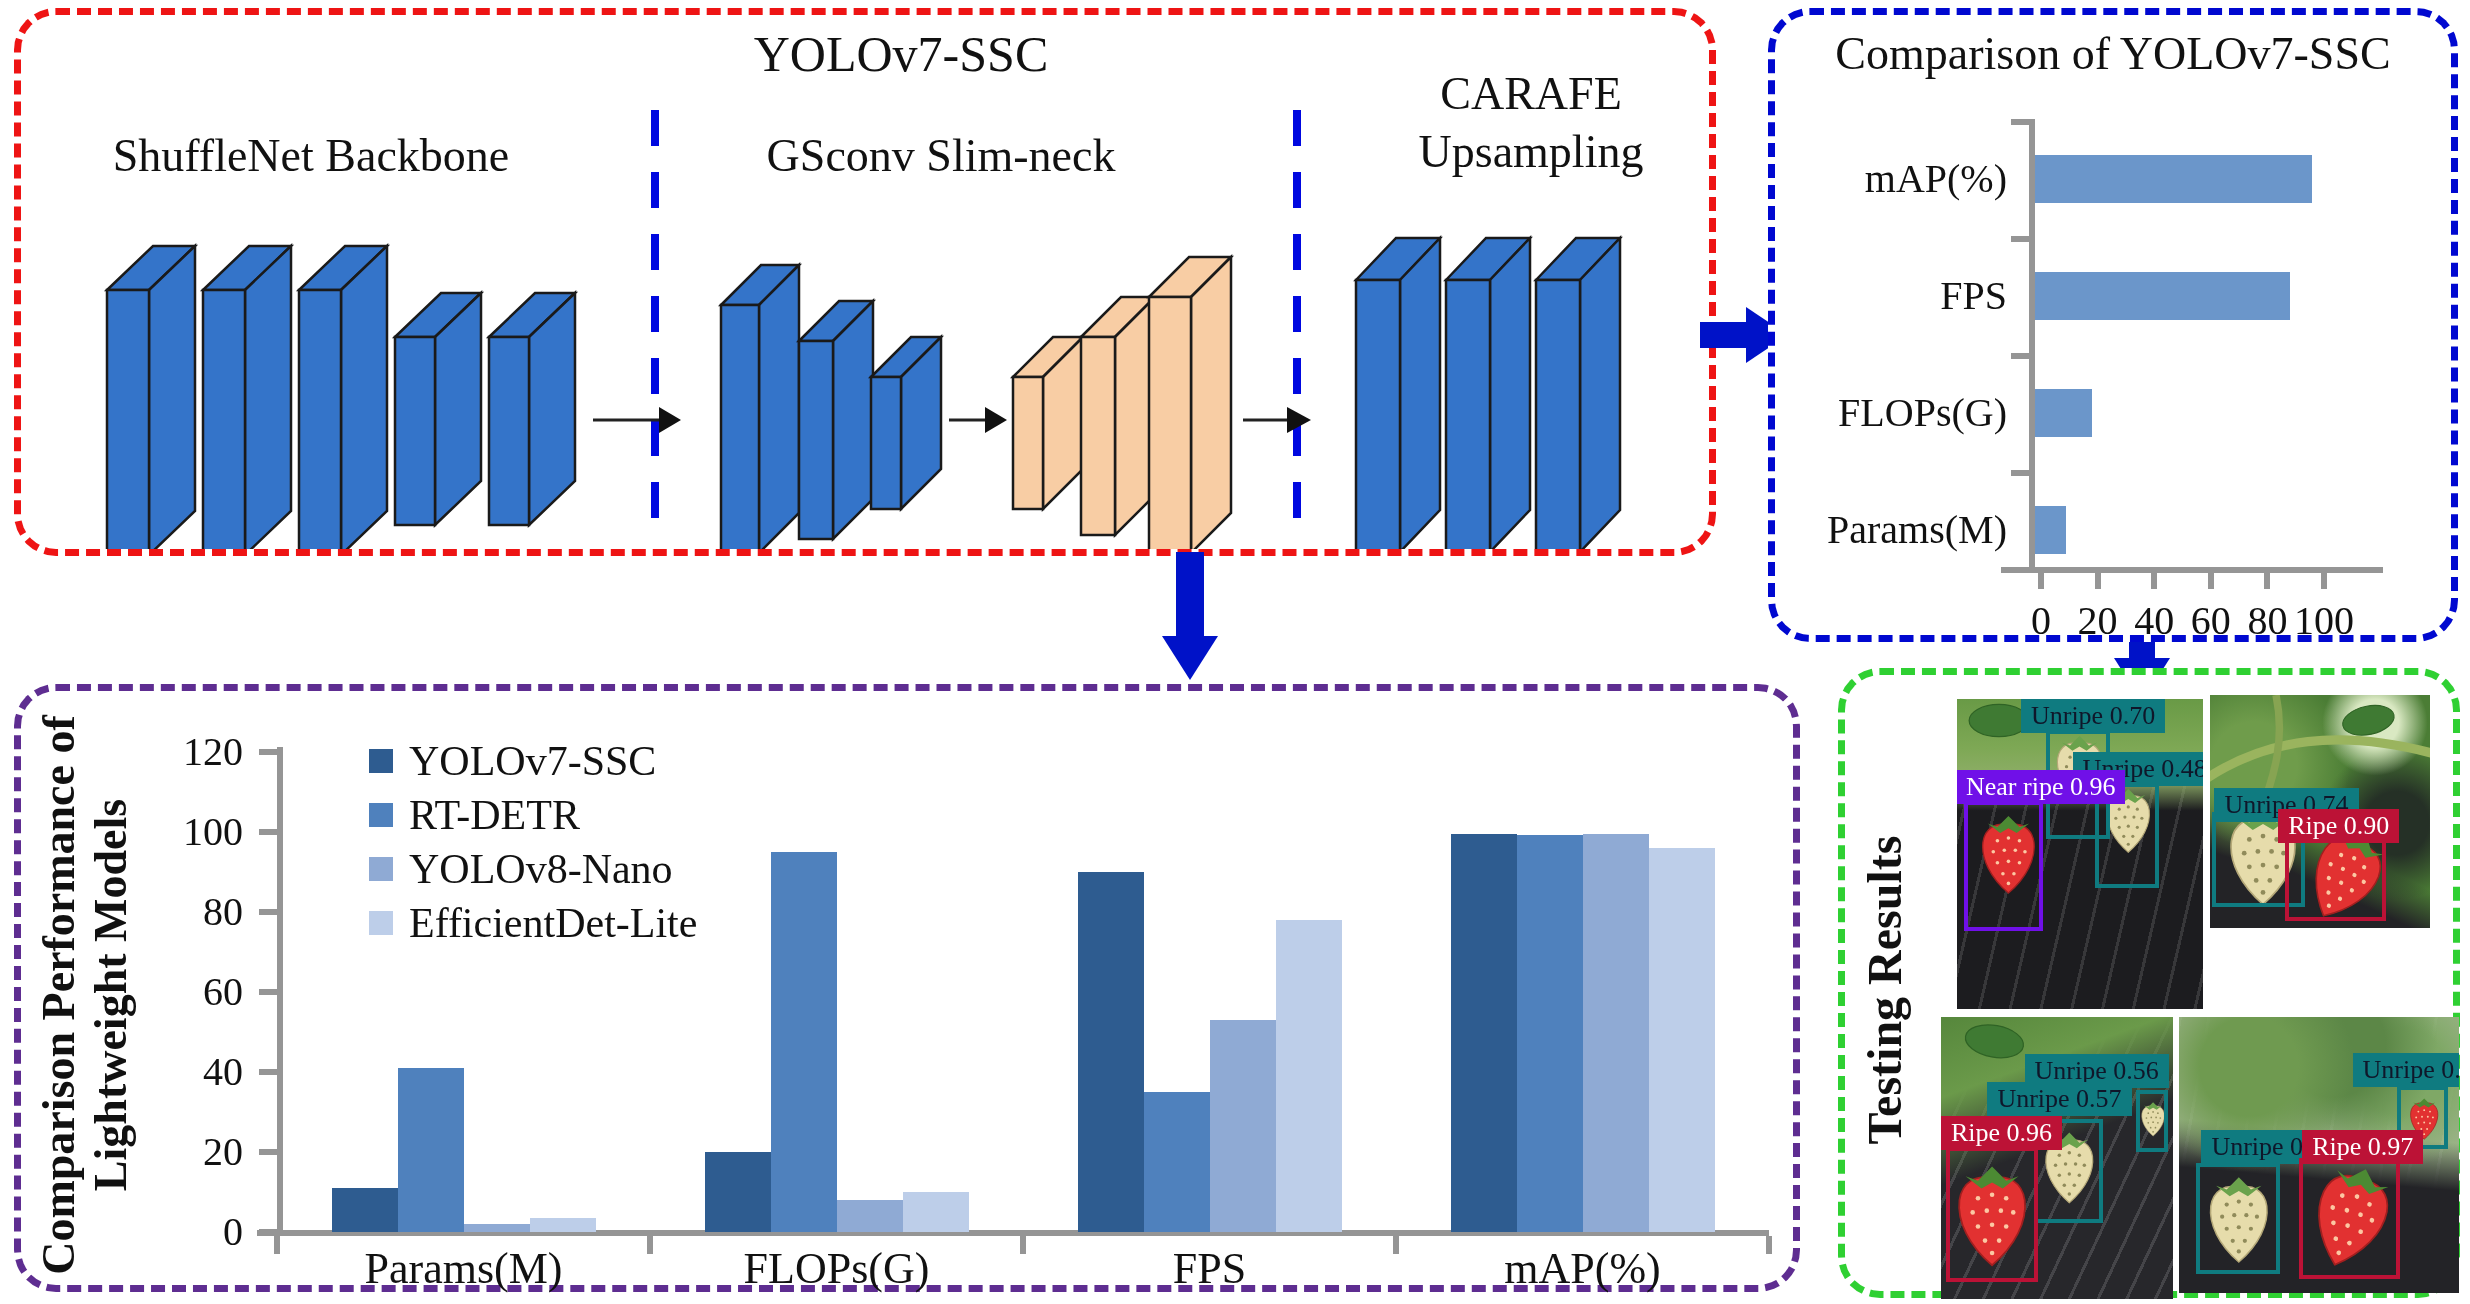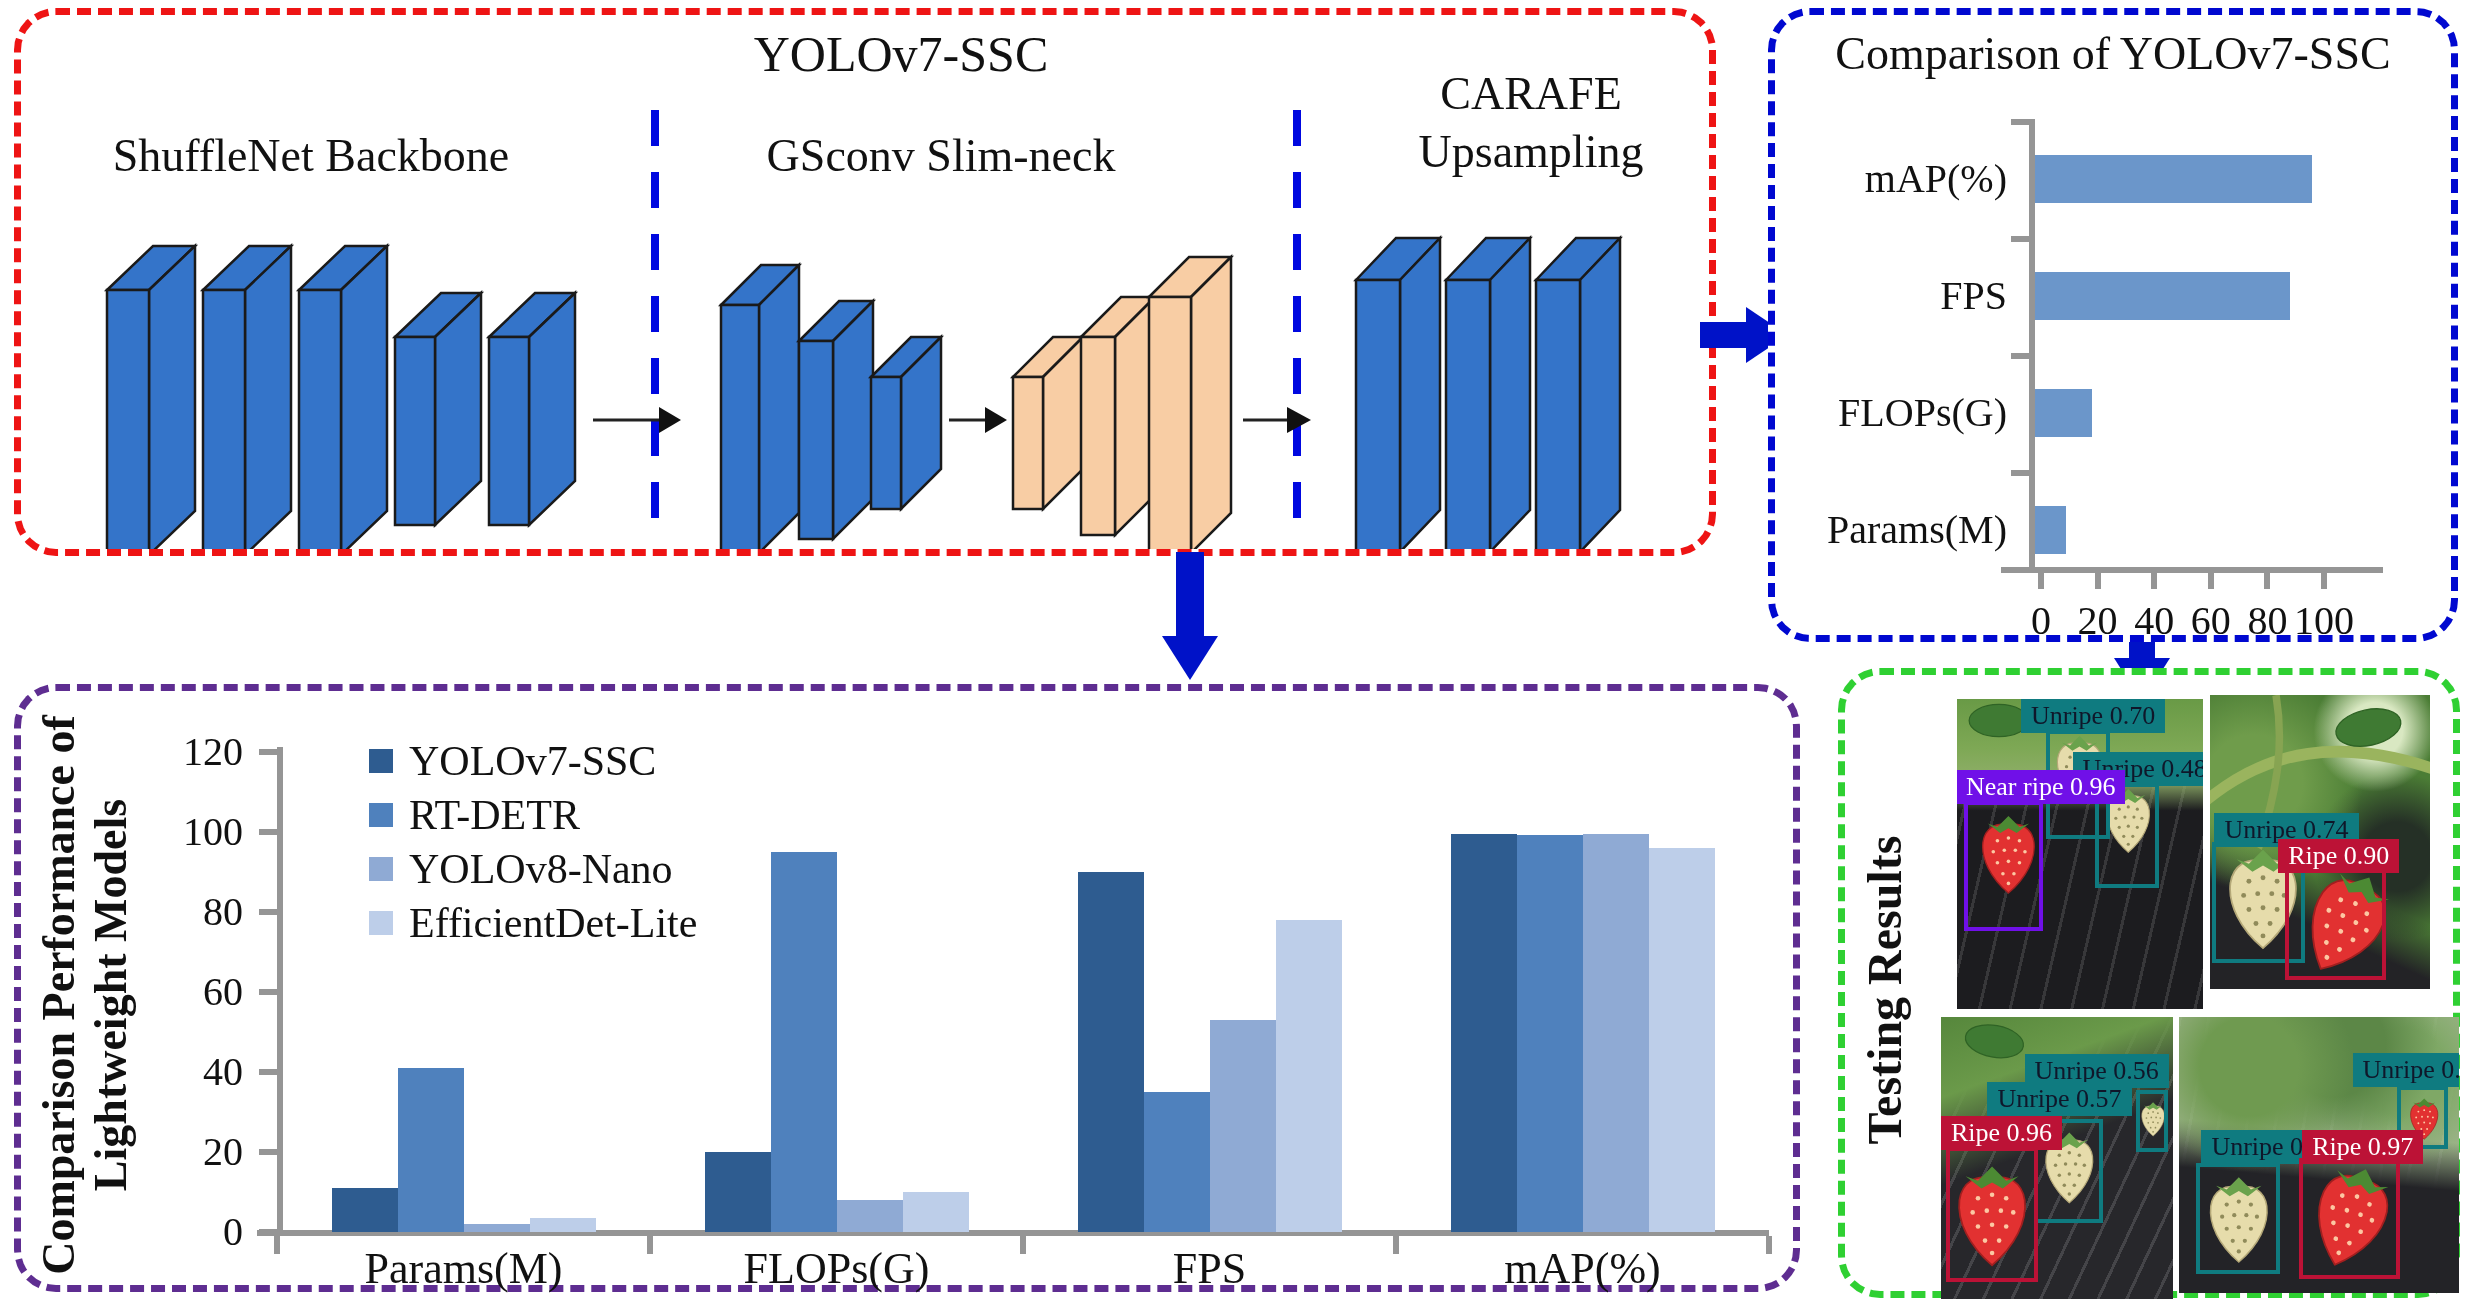--- a/index.html
+++ b/index.html
@@ -294,21 +294,21 @@
           <use href="#leaf"></use>
         </svg>
     <div class="det-box teal" style="left: 36%; top: 10%; width: 26%; height: 35%;"></div>
         <div class="det-tag teal" style="left: 26%; top: 0%;">Unripe 0.70</div>
         <div class="det-box teal" style="left: 56%; top: 27%; width: 26%; height: 34%;"></div>
         <div class="det-tag teal" style="left: 47%; top: 17%;">Unripe 0.48</div>
         <div class="det-box purple" style="left: 3%; top: 33%; width: 32%; height: 42%;"></div>
         <div class="det-tag purple" style="left: 0%; top: 23%;">Near ripe 0.96</div>
       </div>
 
-    <div class="photo photo-2" style="left:365px;top:20px;width:220px;height:294px;">
+    <div class="photo photo-2" style="left:365px;top:20px;width:220px;height:233px;">
       <svg style="position:absolute;left:0;top:0;width:100%;height:100%" viewBox="0 0 100 100" preserveAspectRatio="none">
         <path d="M-5 38 C 25 18, 60 14, 105 26" stroke="#9ab45e" stroke-width="4" fill="none"></path>
         <path d="M30 0 C 34 18, 30 34, 22 52" stroke="#87a452" stroke-width="3.4" fill="none"></path>
       </svg>
       <svg class="berry" style="left:4%;top:48%;width:40%;height:44%;">
           <use href="#berry-unripe"></use>
         </svg>
       <svg class="berry" style="left:40%;top:57%;width:42%;height:42%;transform:rotate(28deg);">
           <use href="#berry-ripe"></use>
         </svg>

